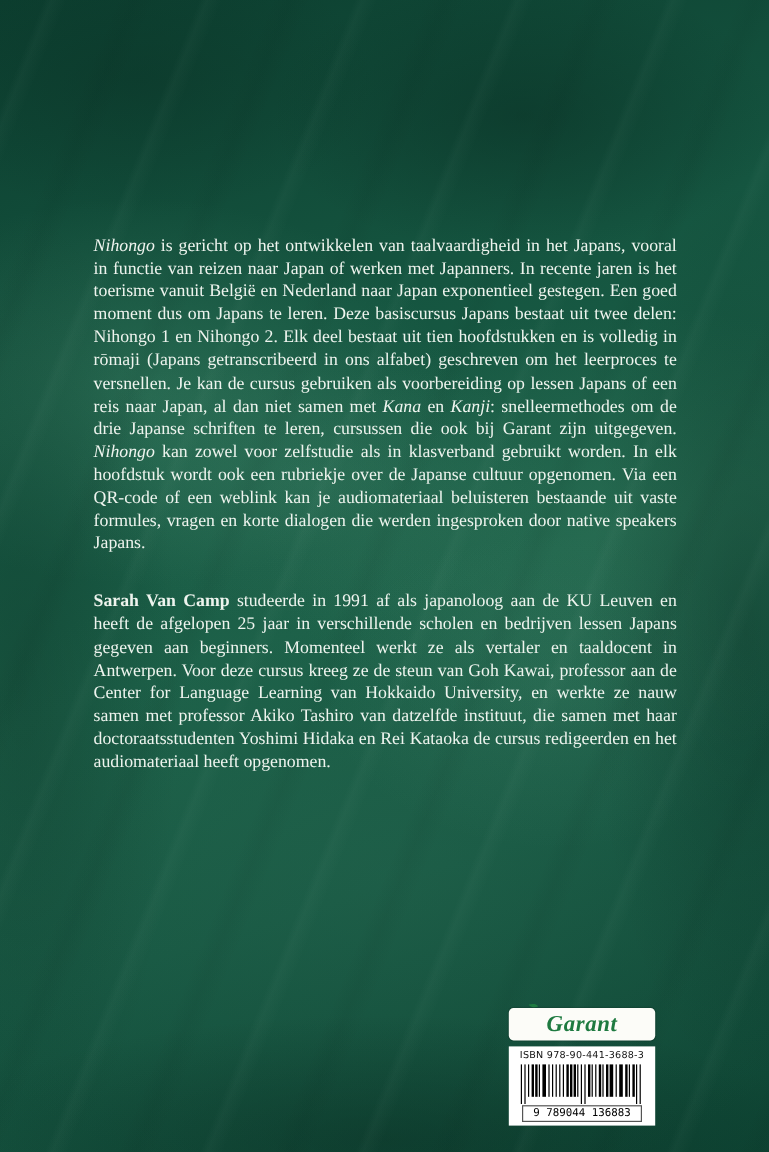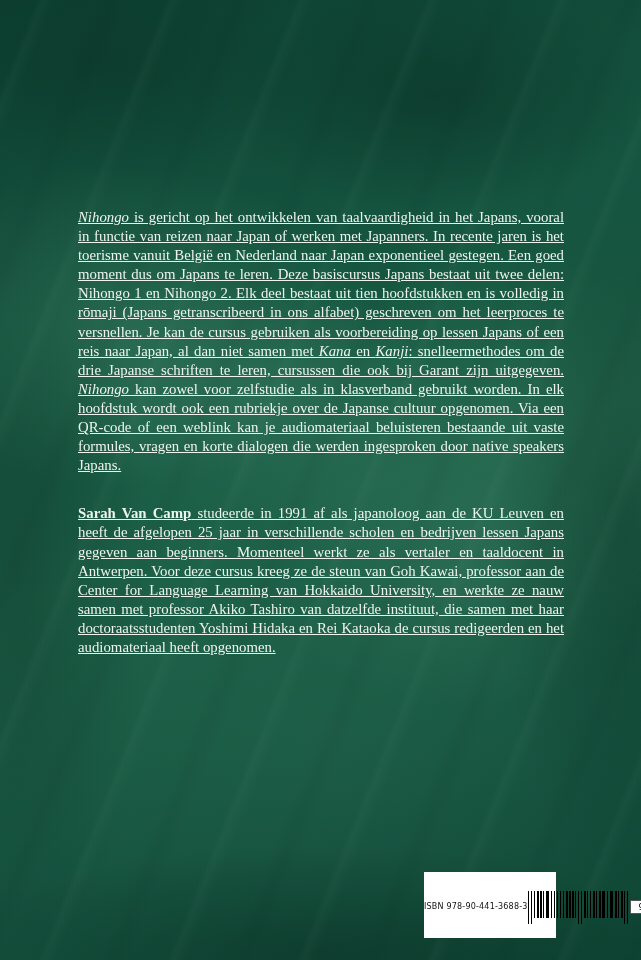--- a/index.html
+++ b/index.html
@@ -31,26 +31,25 @@
   }
   .streaks {
     position: absolute; inset: 0; pointer-events: none; opacity: .16;
     background:
       repeating-linear-gradient(112deg,
         transparent 0px, transparent 34px,
         rgba(190,225,205,.20) 40px, transparent 52px,
         transparent 90px, rgba(5,30,22,.35) 104px, transparent 120px);
   }
   .text-block {
-    position: absolute; left: 78px; top: 208px; width: 486px;
+    position: absolute; left: 78px; top: 196px; width: 486px;
     color: #eef4ee;
     font-size: 14.8px; line-height: 19.1px;
     text-align: justify;
     text-rendering: optimizeLegibility;
-    text-decoration: underline;
   }
   .text-block p { margin: 0; }
   .text-block p + p { margin-top: 29px; }
   .text-block em { font-style: italic; }
   .text-block strong { font-weight: bold; }
 
   .logo-box {
     position: absolute; left: 424px; top: 840px; width: 122px; height: 27px;
     background: #fcfcf8; border-radius: 4px;
     display: flex; align-items: center; justify-content: center;
@@ -64,23 +63,23 @@
     line-height: 1;
   }
   .logo-leaf {
     position: absolute; left: 17px; top: -4px;
     width: 7px; height: 4px;
     background: #1e7a40;
     border-radius: 0 100% 0 100%;
     transform: rotate(-18deg);
   }
   .barcode-box {
-    position: absolute; left: 424px; top: 872px; width: 132px; height: 66px;
+    position: absolute; left: 424px; top: 872px; width: 122px; height: 66px;
     background: #ffffff;
-    display: flex; flex-direction: row; align-items: center;
+    display: flex; flex-direction: column; align-items: center;
     padding-top: 3px; box-sizing: border-box;
   }
   .isbn-label {
     font-family: "DejaVu Sans", sans-serif;
     font-size: 8px; color: #111; letter-spacing: .2px; line-height: 10px;
     white-space: nowrap;
   }
   .bars {
     display: flex; align-items: flex-start;
     height: 33px; margin-top: 2px;
@@ -102,20 +101,24 @@
 <div class="cover">
   <div class="texture"></div>
   <div class="streaks"></div>
 
   <div class="text-block">
 
   <p><em>Nihongo</em><span> is gericht op het ontwikkelen van taalvaardigheid in het Japans, vooral in functie van reizen naar Japan of werken met Japanners. In recente jaren is het toerisme vanuit België en Nederland naar Japan exponentieel gestegen. Een goed moment dus om Japans te leren. Deze basiscursus Japans bestaat uit twee delen: Nihongo 1 en Nihongo 2. Elk deel bestaat uit tien hoofdstukken en is volledig in rōmaji (Japans getranscribeerd in ons alfabet) geschreven om het leerproces te versnellen. Je kan de cursus gebruiken als voorbereiding op lessen Japans of een reis naar Japan, al dan niet samen met </span><em>Kana</em><span> en </span><em>Kanji</em><span>: snelleermethodes om de drie Japanse schriften te leren, cursussen die ook bij Garant zijn uitgegeven. </span><em>Nihongo</em><span> kan zowel voor zelfstudie als in klasverband gebruikt worden. In elk hoofdstuk wordt ook een rubriekje over de Japanse cultuur opgenomen. Via een QR-code of een weblink kan je audiomateriaal beluisteren bestaande uit vaste formules, vragen en korte dialogen die werden ingesproken door native speakers Japans.</span></p>
       <p><strong>Sarah Van Camp</strong><span> studeerde in 1991 af als japanoloog aan de KU Leuven en heeft de afgelopen 25 jaar in verschillende scholen en bedrijven lessen Japans gegeven aan beginners. Momenteel werkt ze als vertaler en taaldocent in Antwerpen. Voor deze cursus kreeg ze de steun van Goh Kawai, professor aan de Center for Language Learning van Hokkaido University, en werkte ze nauw samen met professor Akiko Tashiro van datzelfde instituut, die samen met haar doctoraatsstudenten Yoshimi Hidaka en Rei Kataoka de cursus redigeerden en het audiomateriaal heeft opgenomen.</span></p>
     </div>
 
+  <div class="logo-box">
+    <span class="logo-text">Garant</span>
+    <span class="logo-leaf"></span>
+  </div>
 
   <div class="barcode-box">
     <div class="isbn-label">ISBN 978-90-441-3688-3</div>
     <div class="bars">
         <span class="bar tall" style="width: 1px;"></span>
         <span class="gap" style="width: 2px;"></span>
         <span class="bar tall" style="width: 1px;"></span>
         <span class="gap" style="width: 2px;"></span>
         <span class="bar" style="width: 1px;"></span>
         <span class="gap" style="width: 2px;"></span>

